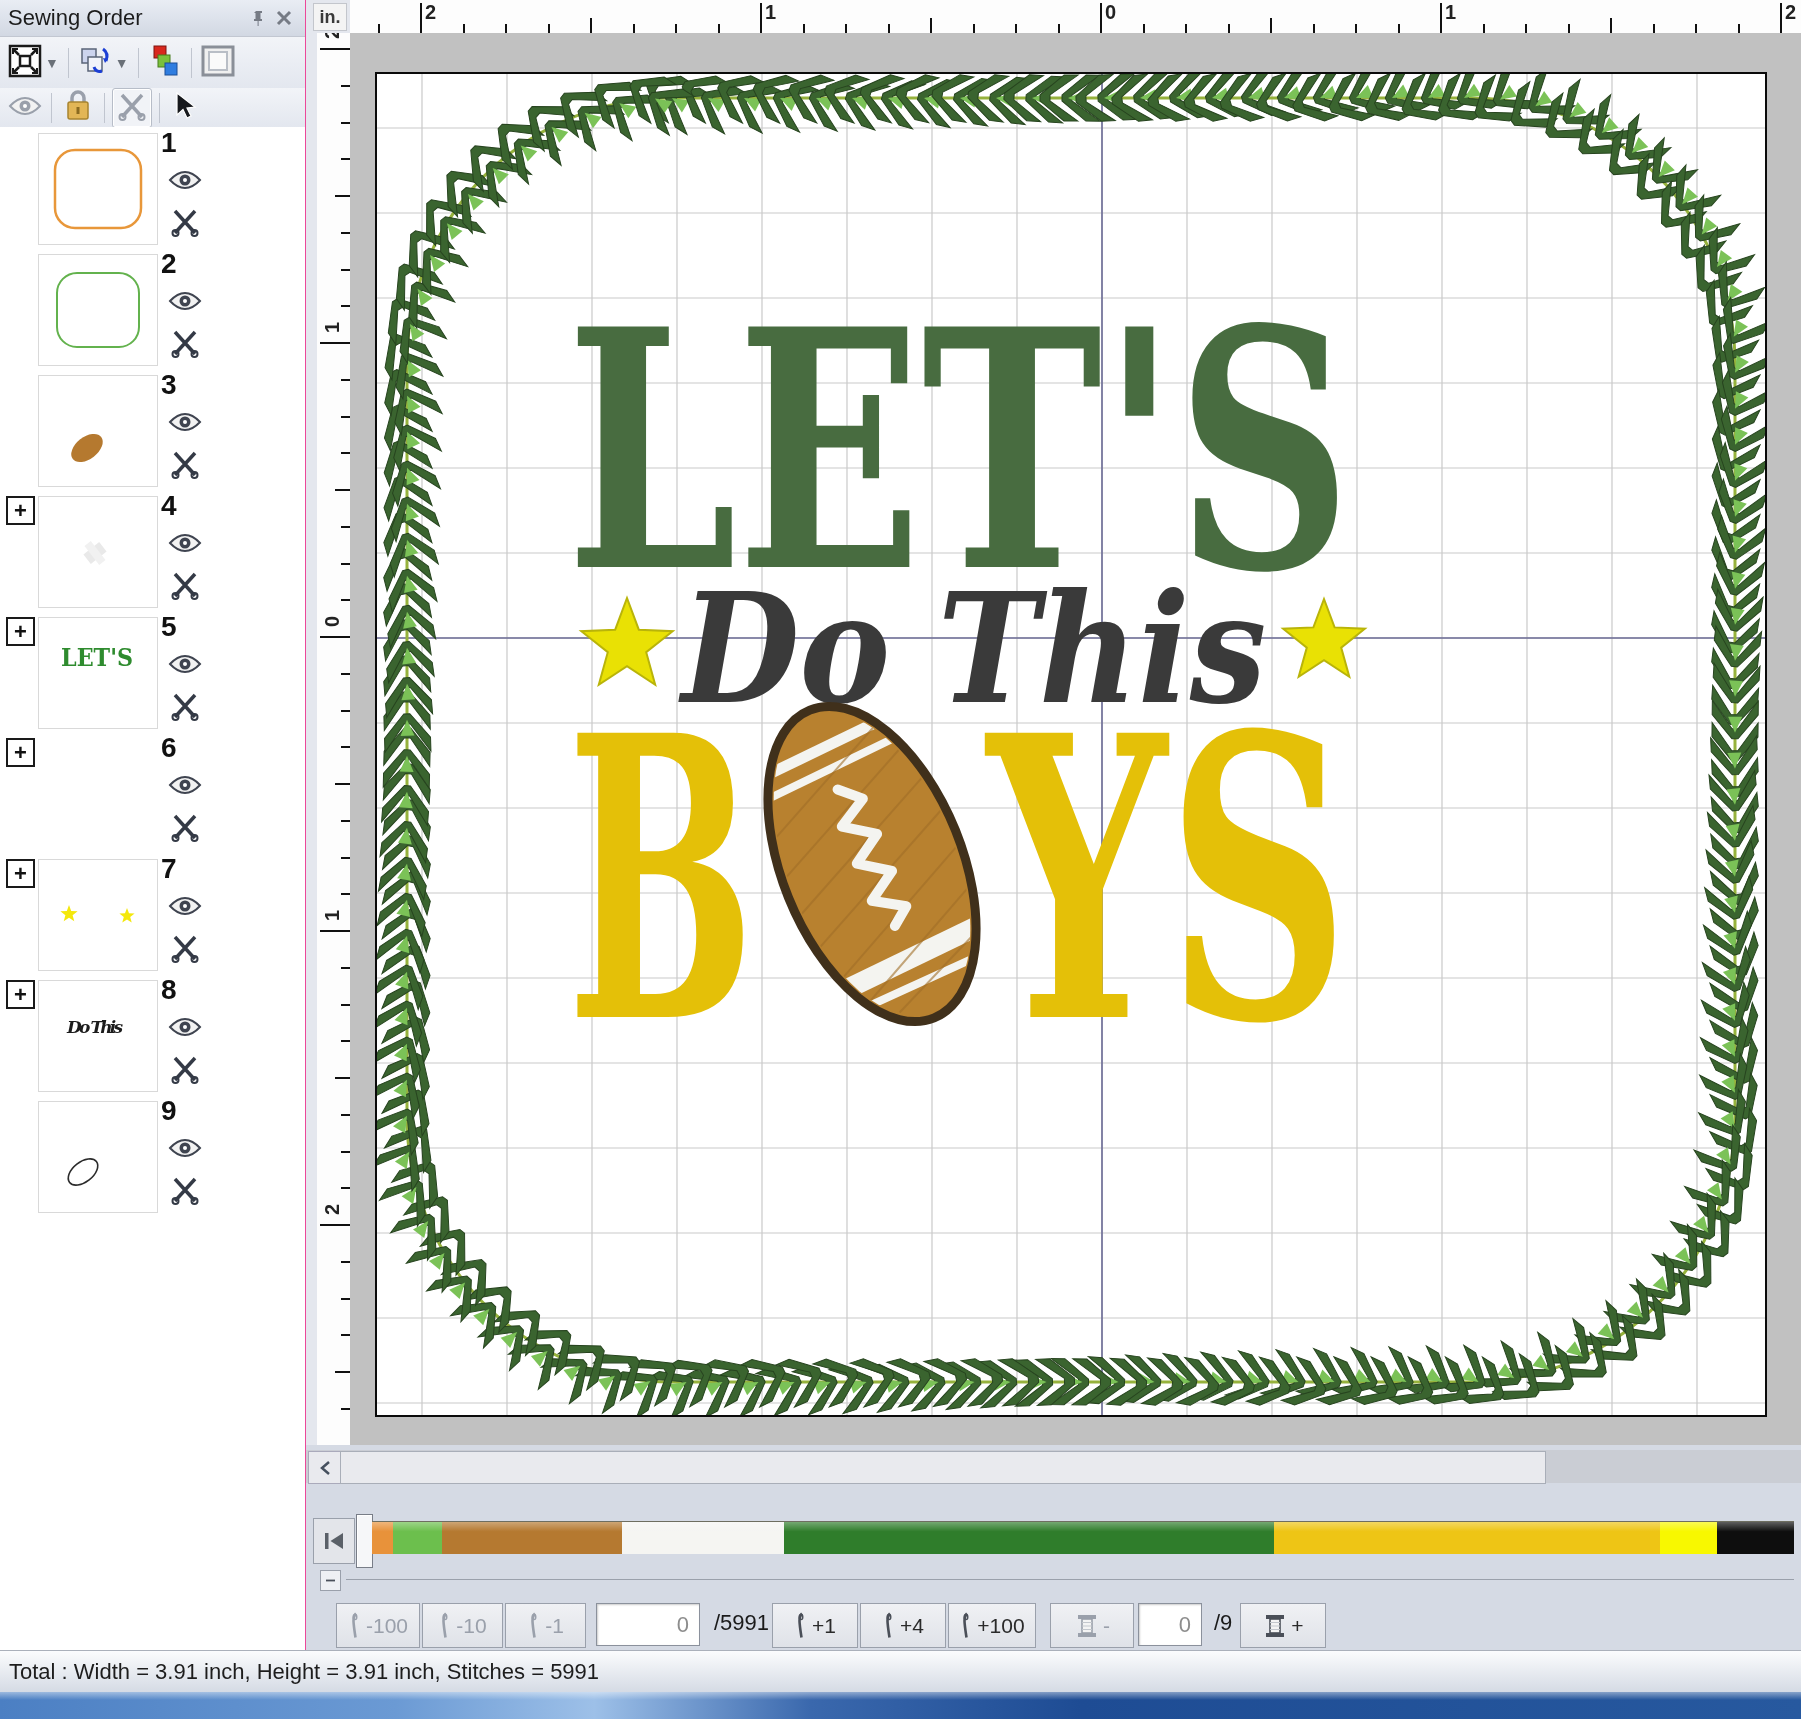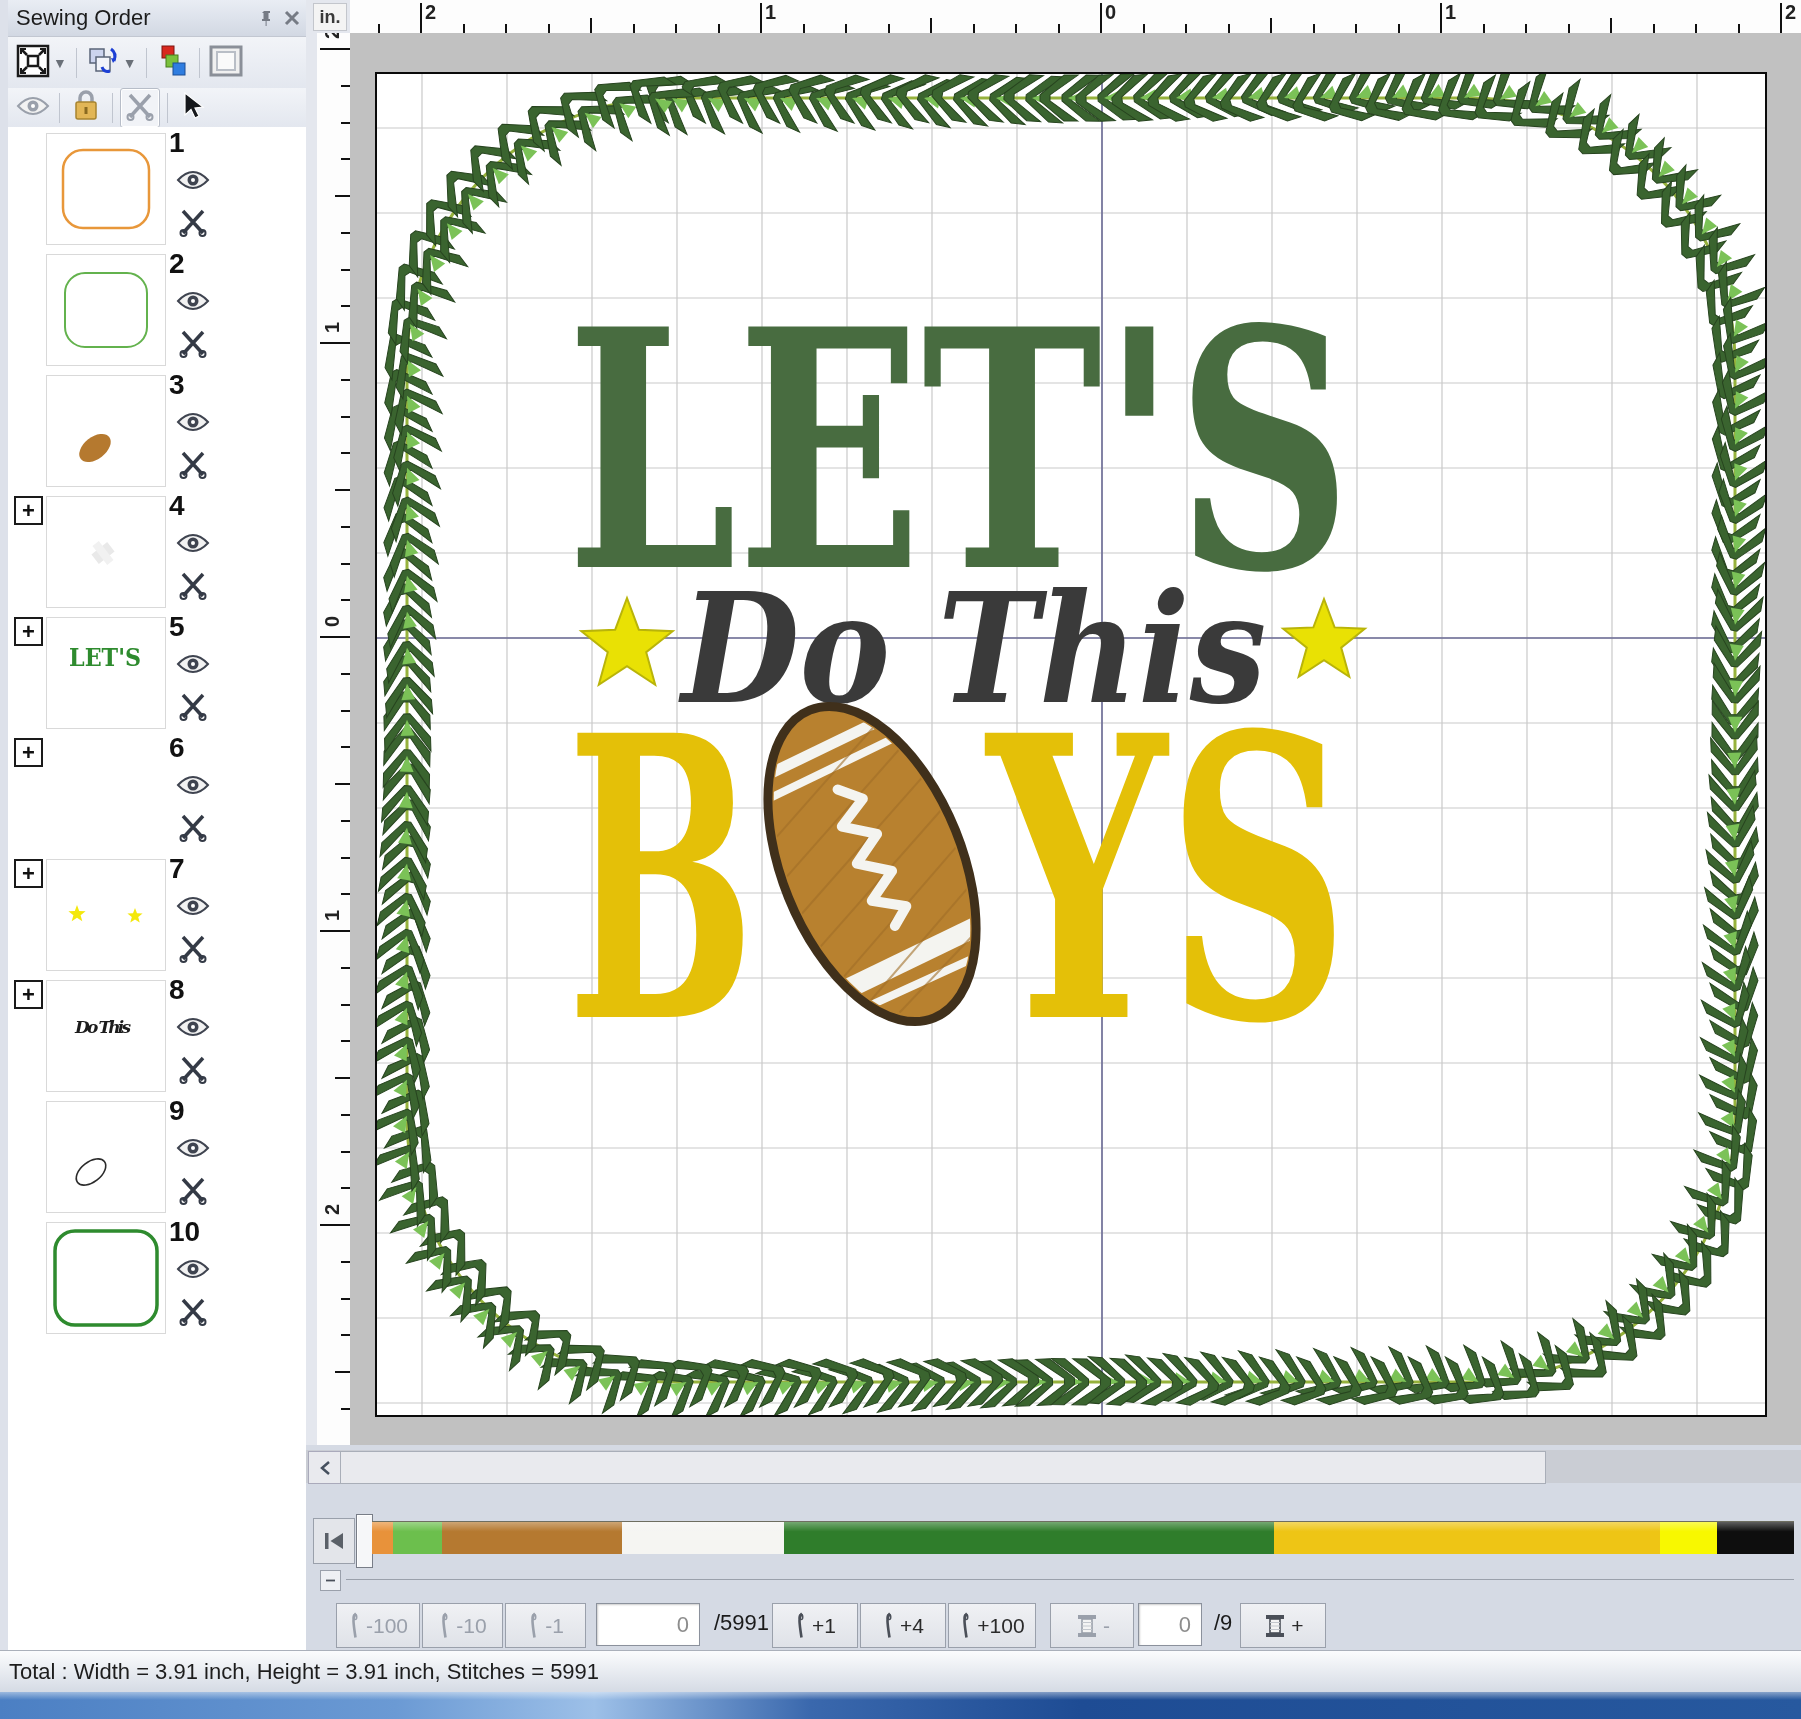--- a/index.html
+++ b/index.html
@@ -1,19 +1,19 @@
 <!DOCTYPE html>
 <html><head>
 <meta charset="utf-8">
 <style>
   html,body{margin:0;padding:0;background:#9aa0aa;}
   #app{position:relative;width:1801px;height:1719px;background:#dde1ea;overflow:hidden;
        font-family:"Liberation Sans",sans-serif;-webkit-font-smoothing:antialiased;}
   
-  #left-panel{position:absolute;left:8px;top:0;width:305px;height:1650px;background:#bef264;border-right:5px solid #ec4899;}
+  #left-panel{position:absolute;left:0;top:0;width:305px;height:1650px;background:#bef264;border-right:5px solid #ec4899;}
   #panel-header{position:absolute;left:0;top:0;right:0;height:36px;background:linear-gradient(#e9edf4,#d2d8e3);
       display:flex;align-items:center;padding:0 8px;font-size:22px;color:#1c1c1c;border-bottom:1px solid #c2c7d1;}
   #panel-header .spacer{flex:1;}
   .hdr-ico{width:26px;height:26px;display:flex;align-items:center;justify-content:center;color:#6e737d;}
   .toolbar{position:absolute;left:0;right:0;display:flex;align-items:center;padding:0 6px;background:linear-gradient(#f2f4f8,#e3e7ef);}
   #toolbar1{top:37px;height:51px;}
   #toolbar2{top:88px;height:39px;border-bottom:1px solid #c5cad4;}
   .tbtn{height:38px;min-width:38px;display:flex;align-items:center;justify-content:center;border-radius:3px;}
   .tbtn.sunken{border:1px solid #b7bdc8;background:#f1f3f7;box-shadow:inset 0 0 0 1px #fff;}
   .drop{font-size:14px;color:#6a7078;margin:0 2px 0 1px;}
@@ -289,36 +289,20 @@
               <path d="M5,4 L25,26 M25,4 L5,26" stroke="#343a46" stroke-width="3.5"></path>
               <circle cx="5.5" cy="26" r="3" fill="none" stroke="#343a46" stroke-width="2"></circle>
               <circle cx="24.5" cy="26" r="3" fill="none" stroke="#343a46" stroke-width="2"></circle>
             </svg></div>
         </div>
         <div class="sew-item">
           <div class="thumb"><svg width="118" height="110" viewBox="0 0 118 110">
               <ellipse cx="44" cy="70" rx="17" ry="10" fill="#fff" stroke="#2b2b2b" stroke-width="1.6" transform="rotate(-38 44 70)"></ellipse>
             </svg></div>
           <div class="item-num">9</div>
-          <div class="item-eye"><svg width="34" height="22" viewBox="0 0 34 22">
-              <path d="M2,11 Q17,-5 32,11 Q17,27 2,11 Z" fill="#f2f2f2" stroke="#3f4450" stroke-width="2"></path>
-              <circle cx="17" cy="11" r="5.5" fill="#3f4450"></circle>
-              <circle cx="17" cy="11" r="2" fill="#fff"></circle>
-            </svg></div>
-          <div class="item-sciss"><svg width="30" height="30" viewBox="0 0 30 30">
-              <path d="M5,4 L25,26 M25,4 L5,26" stroke="#343a46" stroke-width="3.5"></path>
-              <circle cx="5.5" cy="26" r="3" fill="none" stroke="#343a46" stroke-width="2"></circle>
-              <circle cx="24.5" cy="26" r="3" fill="none" stroke="#343a46" stroke-width="2"></circle>
-            </svg></div>
-        </div>
-        <div class="sew-item">
-          <div class="thumb"><svg width="118" height="110" viewBox="0 0 118 110">
-              <rect x="8" y="8" width="102" height="94" rx="20" fill="none" stroke="#2e8b2e" stroke-width="3.5"></rect>
-            </svg></div>
-          <div class="item-num">10</div>
           <div class="item-eye"><svg width="34" height="22" viewBox="0 0 34 22">
               <path d="M2,11 Q17,-5 32,11 Q17,27 2,11 Z" fill="#f2f2f2" stroke="#3f4450" stroke-width="2"></path>
               <circle cx="17" cy="11" r="5.5" fill="#3f4450"></circle>
               <circle cx="17" cy="11" r="2" fill="#fff"></circle>
             </svg></div>
           <div class="item-sciss"><svg width="30" height="30" viewBox="0 0 30 30">
               <path d="M5,4 L25,26 M25,4 L5,26" stroke="#343a46" stroke-width="3.5"></path>
               <circle cx="5.5" cy="26" r="3" fill="none" stroke="#343a46" stroke-width="2"></circle>
               <circle cx="24.5" cy="26" r="3" fill="none" stroke="#343a46" stroke-width="2"></circle>
             </svg></div>

